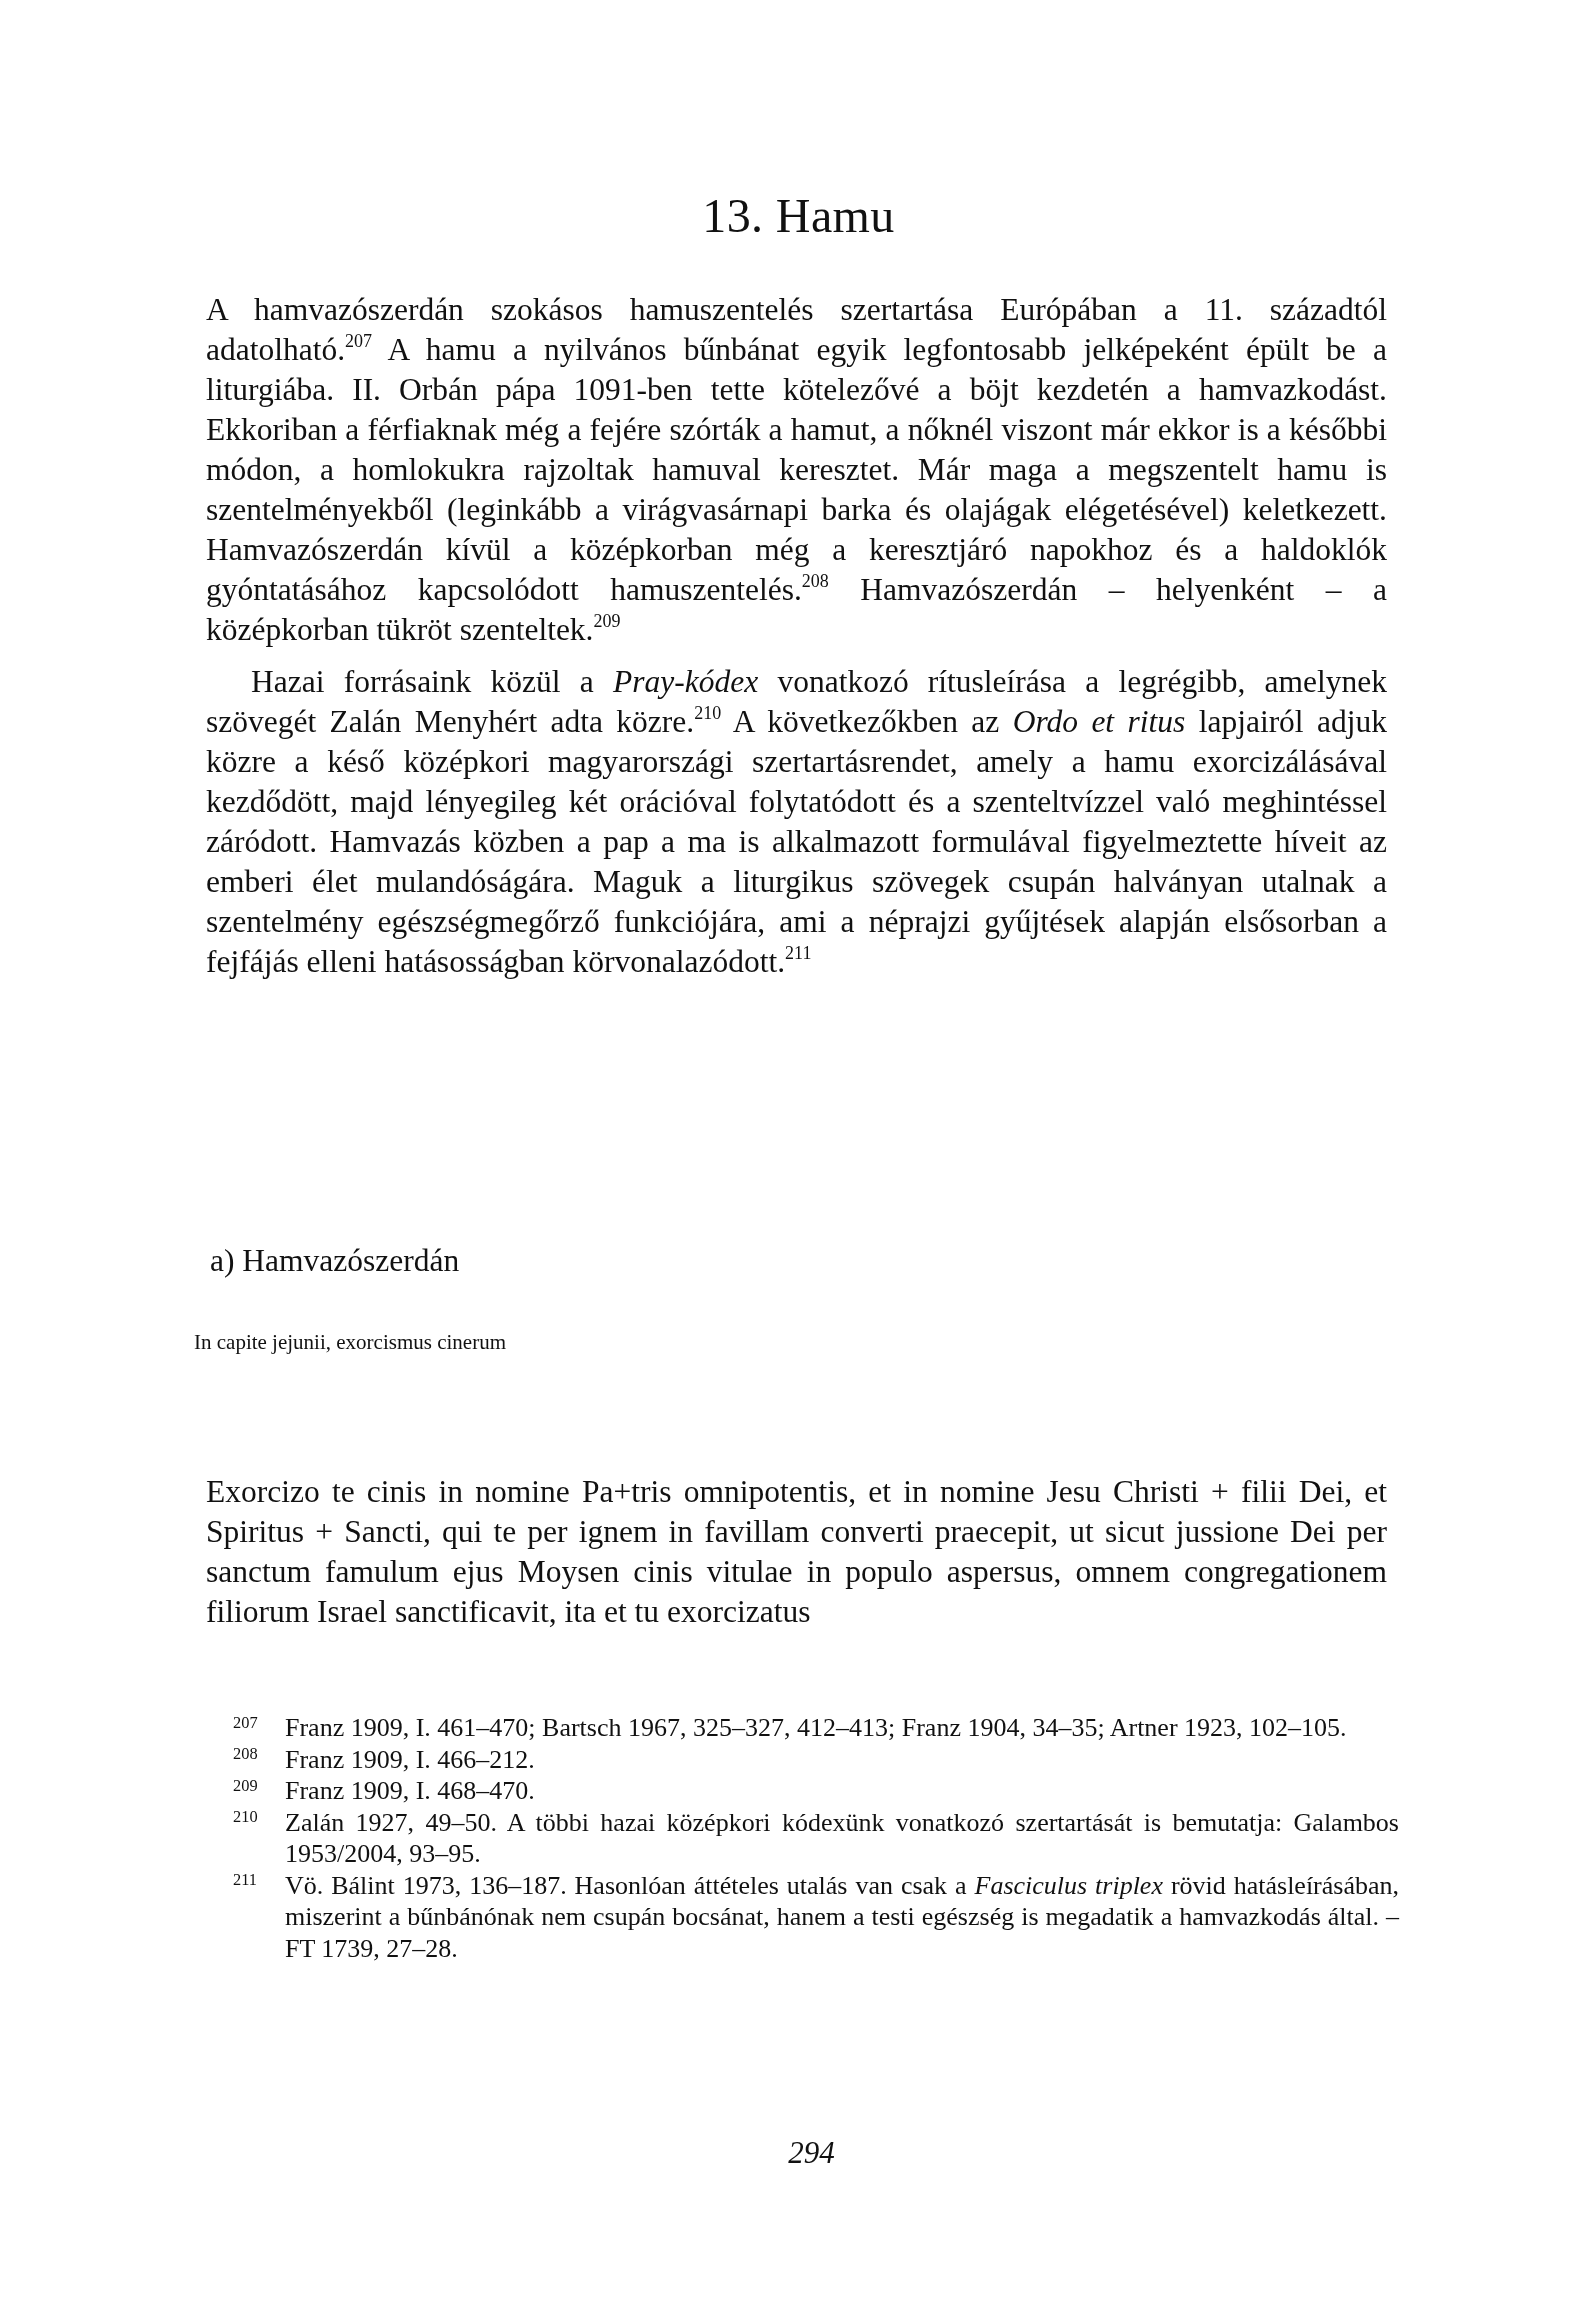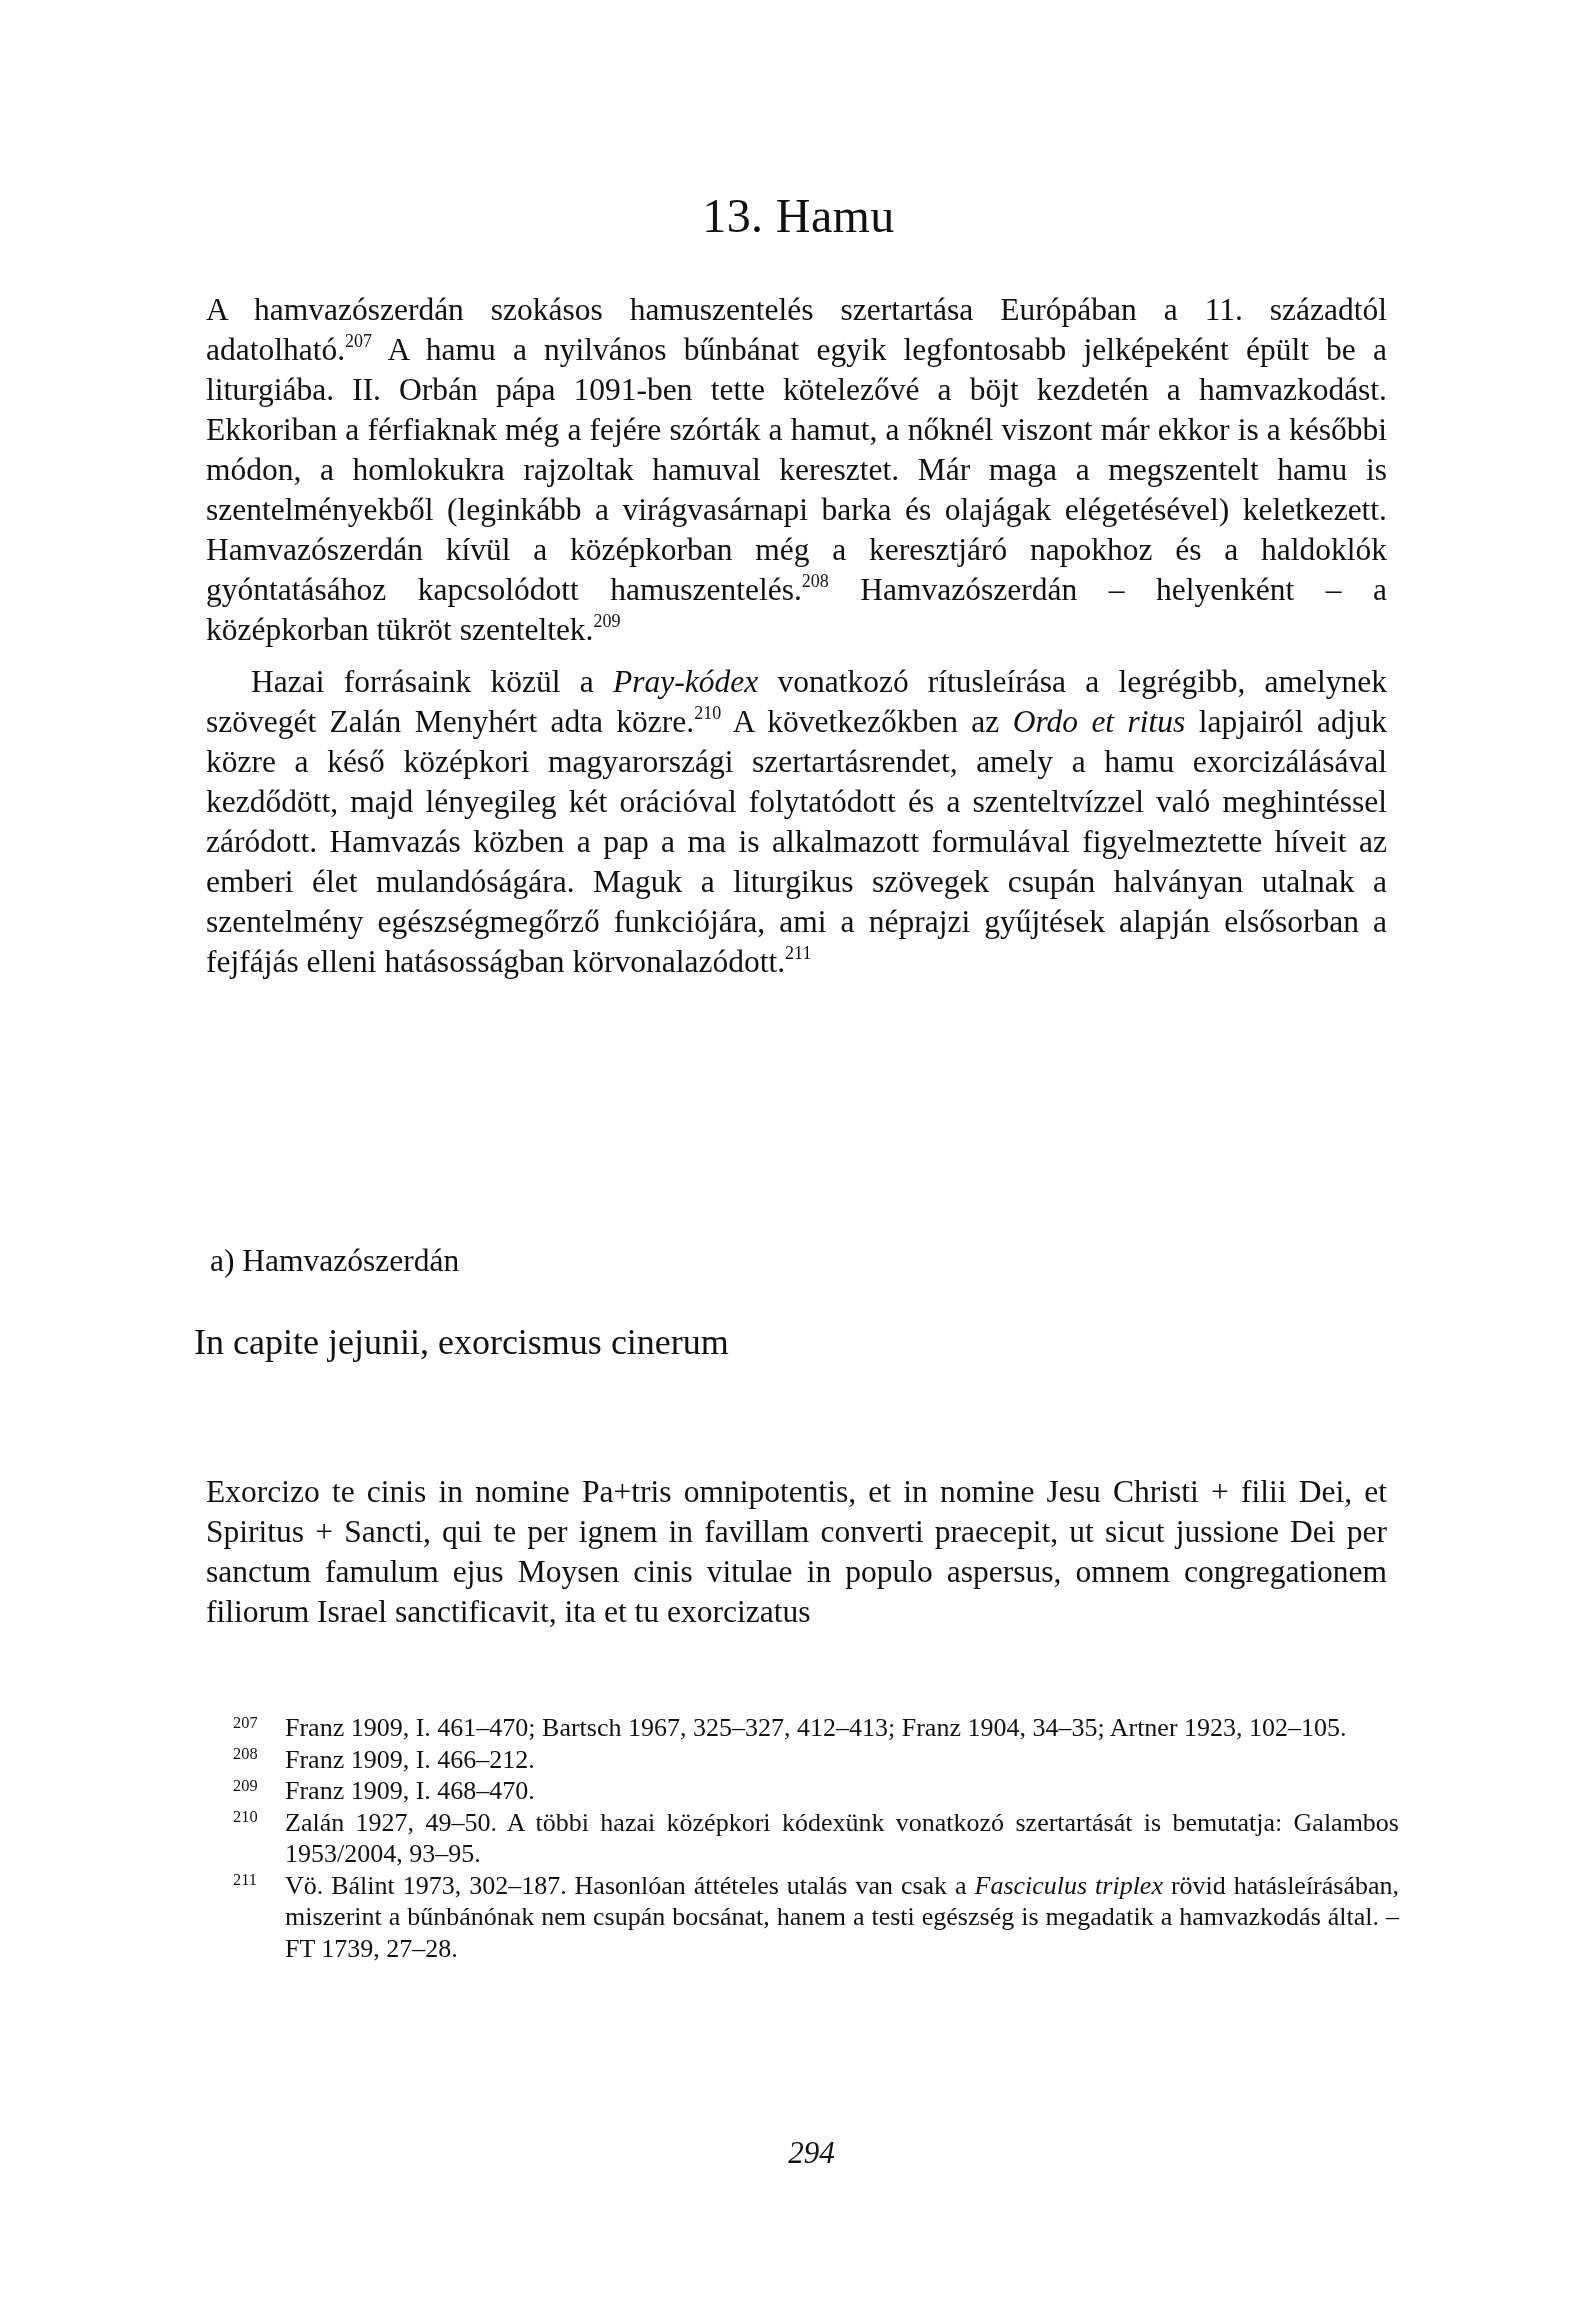--- a/index.html
+++ b/index.html
@@ -54,21 +54,21 @@
       top: 1225px;
       font-size: 31.5px;
       line-height: 40px;
       margin: 16px;
       font-weight: normal;
     }
     .rubric {
       position: absolute;
       left: 0;
       top: 1322px;
-      font-size: 36px;
+      font-size: 21px;
       line-height: 40px;
     }
     .rubric div { margin: 0; }
     .latin { top: 1460px; }
     sup.fn {
       font-size: 18px;
       vertical-align: 0;
       position: relative;
       top: -13px;
       line-height: 0;
@@ -142,19 +142,19 @@
     <div class="footnote">
       <span class="fn-num">209</span>
       <span class="fn-text">Franz 1909, I. 468–470.</span>
     </div>
     <div class="footnote">
       <span class="fn-num">210</span>
       <span class="fn-text">Zalán 1927, 49–50. A többi hazai középkori kódexünk vonatkozó szertartását is bemutatja: Galambos 1953/2004, 93–95.</span>
     </div>
     <div class="footnote">
       <span class="fn-num">211</span>
-      <span class="fn-text"><span>Vö. Bálint 1973, 302–187. Hasonlóan áttételes utalás van csak a </span><em>Fasciculus triplex</em><span> rövid hatásleírásában, miszerint a bűnbánónak nem csupán bocsánat, hanem a testi egészség is megadatik a hamvazkodás által. – FT 1739, 27–28.</span></span>
+      <span class="fn-text"><span>Vö. Bálint 1973, 136–187. Hasonlóan áttételes utalás van csak a </span><em>Fasciculus triplex</em><span> rövid hatásleírásában, miszerint a bűnbánónak nem csupán bocsánat, hanem a testi egészség is megadatik a hamvazkodás által. – FT 1739, 27–28.</span></span>
     </div>
   </div>
 
   <div class="page-number">294</div>
 </div>
 
 
 </body></html>

